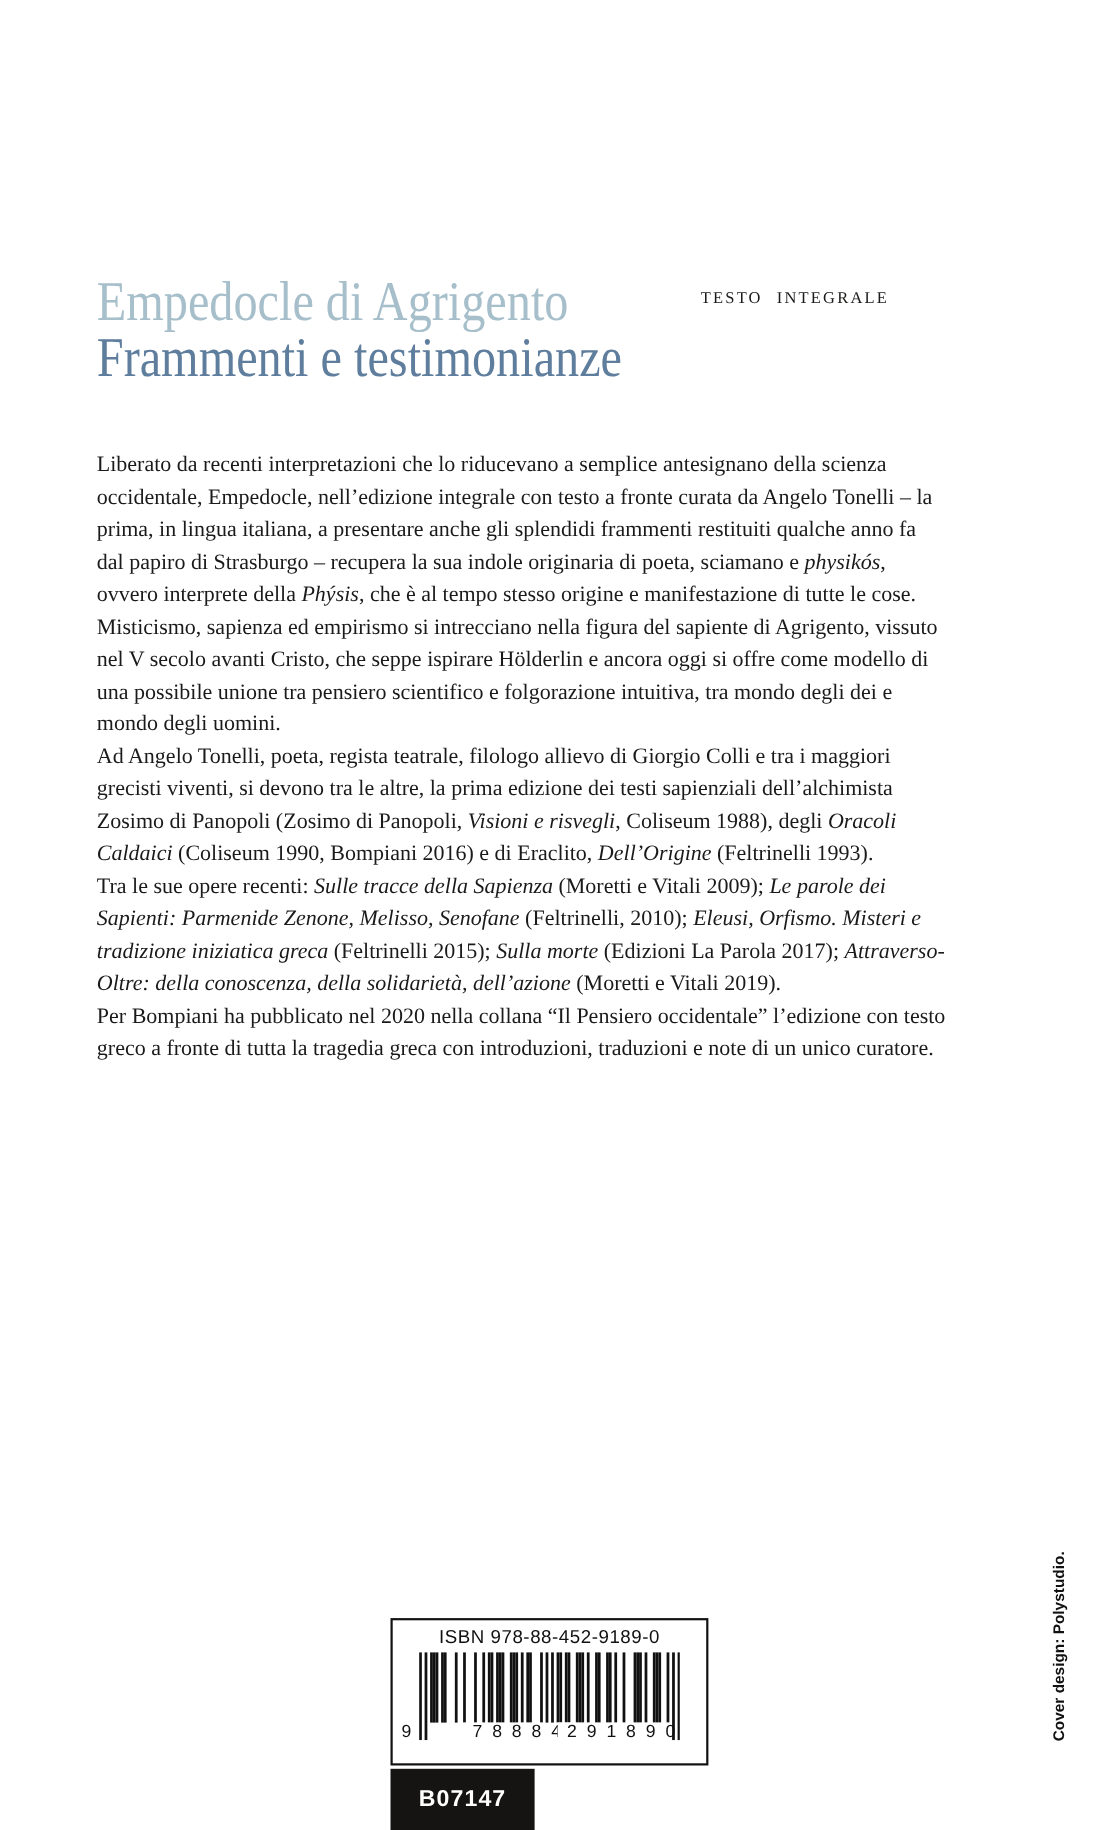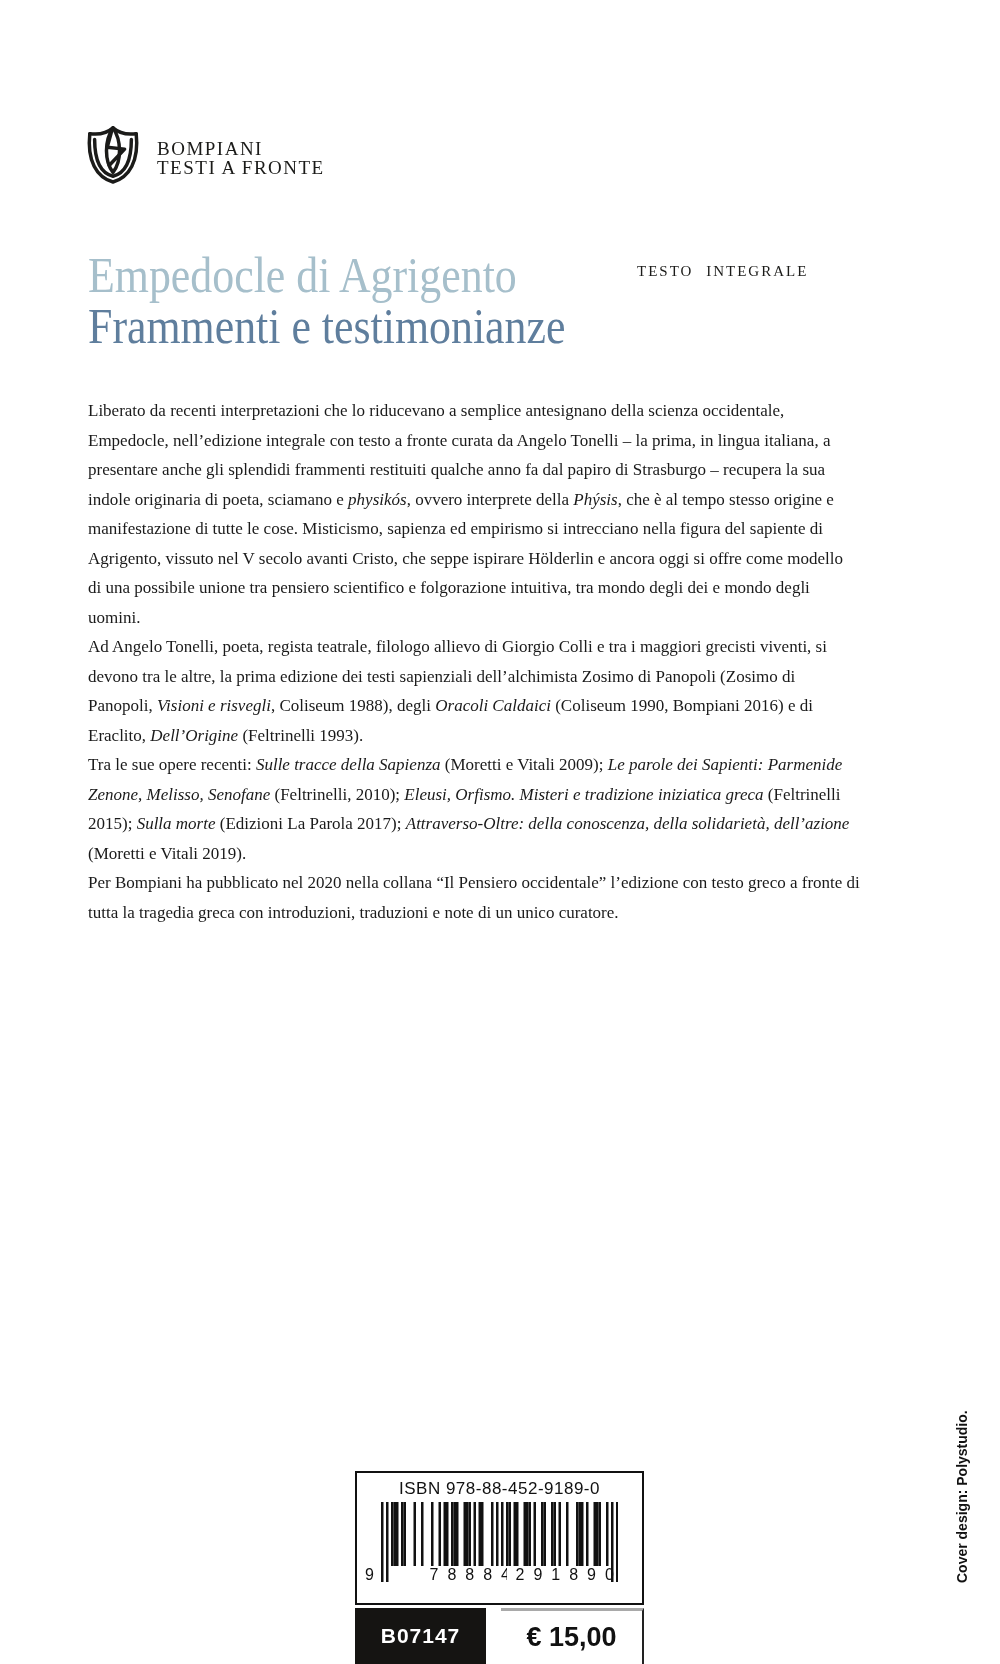--- a/index.html
+++ b/index.html
@@ -33,22 +33,22 @@
   }
   .title .t1{display:block;color:#a6bfcb;}
   .title .t2{display:block;color:#5f7e9d;}
   .badge{
     position:absolute;left:637px;top:263px;
     font-size:15px;letter-spacing:2px;word-spacing:7px;
     color:#1b1b19;
   }
   
   .bodytext{
-    position:absolute;left:88px;top:396px;width:772px;
-    font-size:17px;line-height:29.5px;
+    position:absolute;left:88px;top:408px;width:772px;
+    font-size:20px;line-height:29.5px;
     color:#1a1a1a;
   }
   .bodytext p{margin:0;}
   
   .credit{
     position:absolute;left:954px;top:1583px;
     transform:rotate(-90deg);transform-origin:0 0;
     font-family:"Liberation Sans", sans-serif;
     font-weight:bold;font-size:14px;color:#111;
     white-space:nowrap;
@@ -96,34 +96,20 @@
     border-top:3px solid #a9a9a9;border-right:2px solid #222;
     display:flex;align-items:center;justify-content:center;
     font-weight:bold;font-size:27px;color:#111;
   }
 </style>
 </head>
 <body>
 
 <div class="page">
 
-  <header class="brand">
-    <svg class="logo" viewBox="0 0 60 66" fill="none" stroke="#1b1b19" stroke-width="3.6" stroke-linecap="round" stroke-linejoin="round">
-      <path d="M6,13 C3,41 13,58 30,63 C47,58 57,41 54,13"></path>
-      <path d="M11,19 C11,42 18,54 30,57 C42,54 49,42 49,19"></path>
-      <path d="M30,7 C22,14 13,14 6,13"></path>
-      <path d="M30,7 C38,14 47,14 54,13"></path>
-      <path d="M30,7 C21,20 21,42 30,53 C39,42 39,20 30,7"></path>
-      <path d="M29,9 L24,27 L42,29 L26,46"></path>
-    </svg>
-    <div class="brand-text">
-      <div>BOMPIANI</div>
-      <div>TESTI A FRONTE</div>
-    </div>
-  </header>
 
   <div class="badge">TESTO INTEGRALE</div>
 
   <h1 class="title">
     <span class="t1">Empedocle di Agrigento</span>
     <span class="t2">Frammenti e testimonianze</span>
   </h1>
 
   <main class="bodytext" id="body-paragraphs">
       <p><span>Liberato da recenti interpretazioni che lo riducevano a semplice antesignano della scienza occidentale, Empedocle, nell’edizione integrale con testo a fronte curata da Angelo Tonelli – la prima, in lingua italiana, a presentare anche gli splendidi frammenti restituiti qualche anno fa dal papiro di Strasburgo – recupera la sua indole originaria di poeta, sciamano e </span><em>physikós</em><span>, ovvero interprete della </span><em>Phýsis</em><span>, che è al tempo stesso origine e manifestazione di tutte le cose. Misticismo, sapienza ed empirismo si intrecciano nella figura del sapiente di Agrigento, vissuto nel V secolo avanti Cristo, che seppe ispirare Hölderlin e ancora oggi si offre come modello di una possibile unione tra pensiero scientifico e folgorazione intuitiva, tra mondo degli dei e mondo degli uomini.</span></p>
@@ -190,17 +176,16 @@
             <rect x="235" y="0" width="2.5" height="80"></rect>
           </svg>
         <span class="bc-digit bc-lead">9</span>
         <span class="bc-group bc-g1">788845</span>
         <span class="bc-group bc-g2">291890</span>
       </div>
     </div>
     <div class="bottom-row">
       <div class="code-box">B07147</div>
       <div class="row-gap"></div>
-      <div class="price-box">€ 15,00</div>
     </div>
   </section>
 
 </div>
 
 </body></html>

